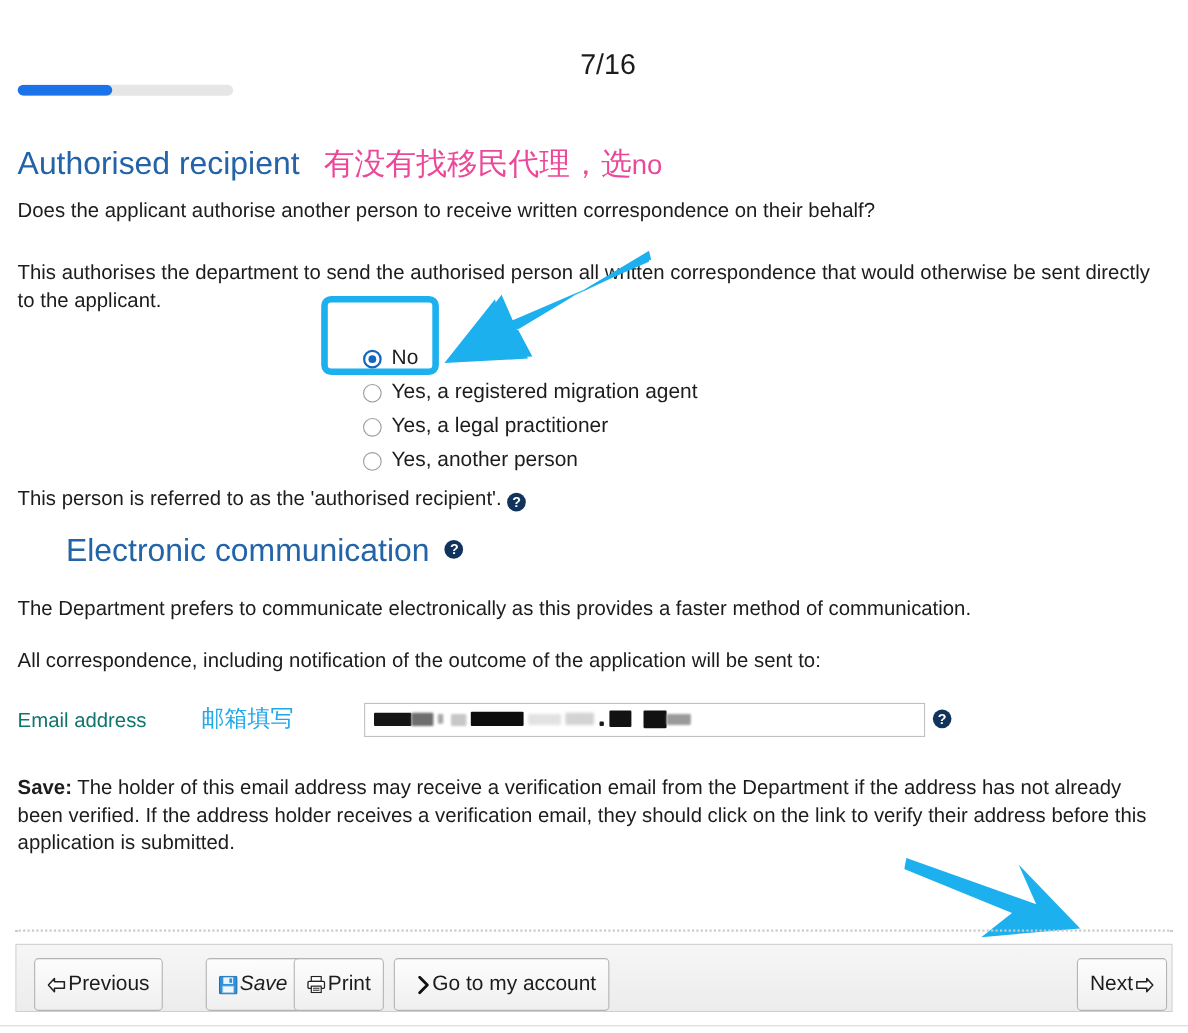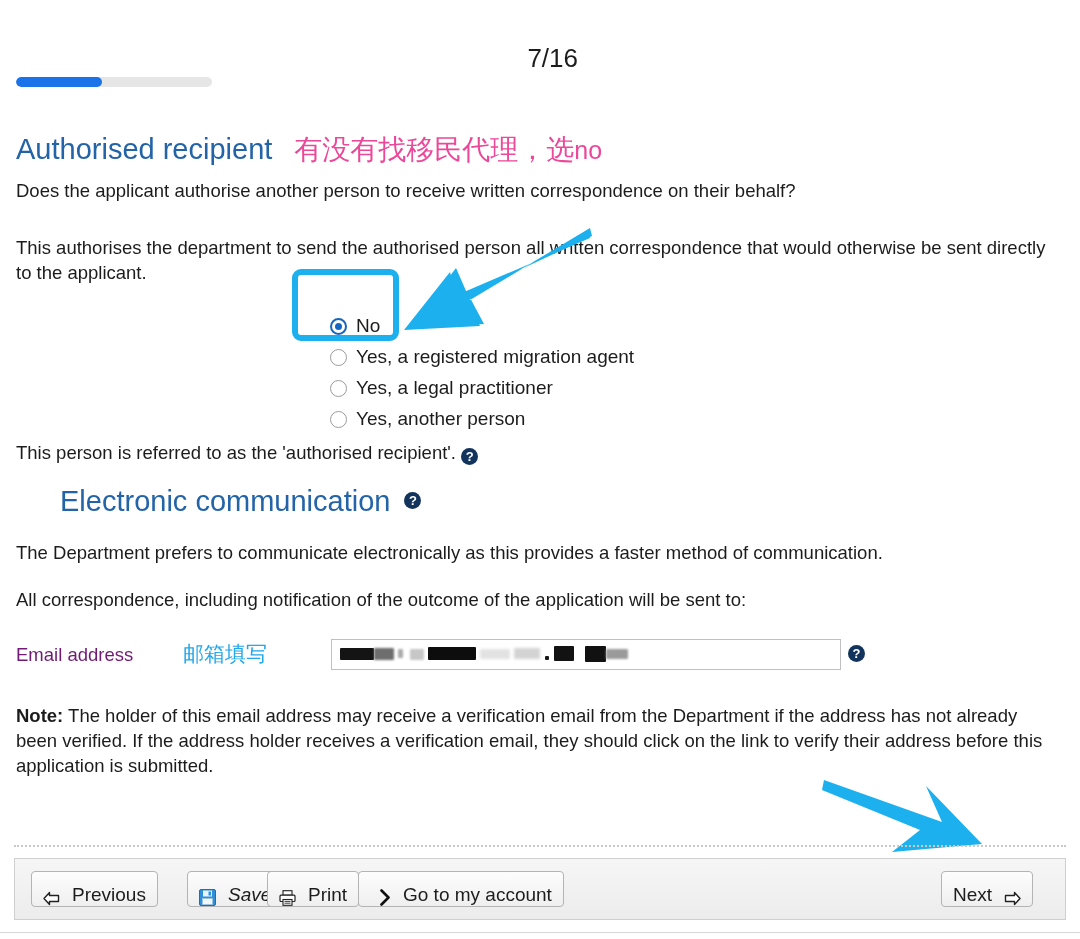--- a/index.html
+++ b/index.html
@@ -160,21 +160,21 @@
     pointer-events: none;
   }
 
   
   .email-label {
     position: absolute;
     left: 16px;
     top: 643px;
     font-size: 18.5px;
     line-height: 24px;
-    color: #701a75;
+    color: #0f766e;
   }
   .email-cn {
     position: absolute;
     left: 183px;
     top: 640px;
     font-size: 21px;
     line-height: 28px;
     color: #22a7e8;
     white-space: nowrap;
   }
@@ -213,28 +213,28 @@
     top: 858px;
     width: 1052px;
     height: 62px;
     background: linear-gradient(#f6f6f6, #ececec);
     border: 1px solid #cfcfcf;
     box-sizing: border-box;
   }
   .btn {
     position: absolute;
     top: 12px;
-    height: 36px;
+    height: 48px;
     background: linear-gradient(#fdfdfd, #efefef);
     border: 1px solid #b4b4b4;
     border-radius: 4px;
     box-sizing: border-box;
     display: flex;
-    align-items: flex-end;
-    gap: 12px;
+    align-items: center;
+    gap: 2px;
     padding: 0 11px;
     font-size: 19px;
     color: #1c1c1c;
     white-space: nowrap;
     cursor: pointer;
   }
   .btn .glyph {
     display: inline-flex;
     align-items: center;
     line-height: 1;
@@ -318,21 +318,21 @@
     <div class="redact" style="left:182px;top:8px;  width:26px; height:11px; background:#d3d3d3; filter:blur(1.4px);"></div>
     <div class="redact" style="left:213px;top:16px; width:4px;  height:4px;  background:#1a1a1a;"></div>
     <div class="redact" style="left:222px;top:6px;  width:20px; height:15px; background:#121212; filter:blur(0.6px);"></div>
     <div class="redact" style="left:253px;top:6px;  width:21px; height:16px; background:#111; filter:blur(0.6px);"></div>
     <div class="redact" style="left:274px;top:9px;  width:22px; height:10px; background:#9a9a9a; filter:blur(1px);"></div>
   </div>
 
   <span class="help email-help">?</span>
 
   <div class="p" style="left:16px; top:703px; width:1046px;">
-    <b>Note:</b><span> The holder of this email address may receive a verification email from the Department if the address has not already been verified. If the address holder receives a verification email, they should click on the link to verify their address before this application is submitted.</span>
+    <b>Save:</b><span> The holder of this email address may receive a verification email from the Department if the address has not already been verified. If the address holder receives a verification email, they should click on the link to verify their address before this application is submitted.</span>
   </div>
 
   <svg class="arrow" style="left:392px; top:228px;" width="200" height="112" viewBox="0 0 200 112">
     <polygon points="198,0 78,72 64,40 18,100 92,96 76,66 200,8" fill="#1cb0ee"></polygon>
     <polygon points="196,2 66,78 58,44 12,102 88,98 72,64 198,10" fill="#1cb0ee"></polygon>
   </svg>
 
   <svg class="arrow" style="left:822px; top:778px;" width="175" height="82" viewBox="0 0 175 82">
     <polygon points="2,2 120,44 104,8 160,66 70,74 98,52 0,12" fill="#1cb0ee"></polygon>
   </svg>
@@ -377,21 +377,21 @@
 
     <div class="btn" style="left:343px;padding-left:20px;">
       <span class="glyph">
         <svg width="12" height="17" viewBox="0 0 12 17">
           <polyline points="2.5,1.5 9.5,8.5 2.5,15.5" fill="none" stroke="#111" stroke-width="2.6" stroke-linecap="round" stroke-linejoin="round"></polyline>
         </svg>
       </span>
       <span>Go to my account</span>
     </div>
 
-    <div class="btn" style="right:32px;margin-left:17px;">
+    <div class="btn" style="right:4px;margin-left:17px;">
       <span>Next</span>
       <span class="glyph">
         <svg width="17" height="15" viewBox="0 0 17 15">
           <polygon points="16,7.5 10.5,1.5 10.5,4.5 1.5,4.5 1.5,10.5 10.5,10.5 10.5,13.5" fill="#fff" stroke="#222" stroke-width="1.4" stroke-linejoin="round"></polygon>
         </svg>
       </span>
     </div>
 
   </div>
 

